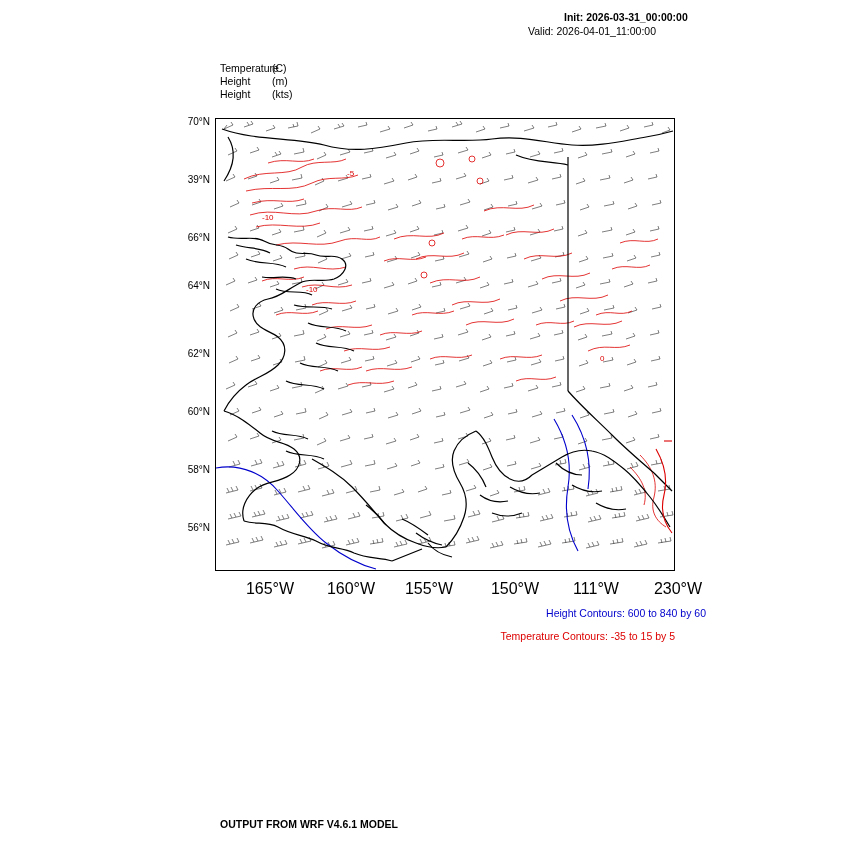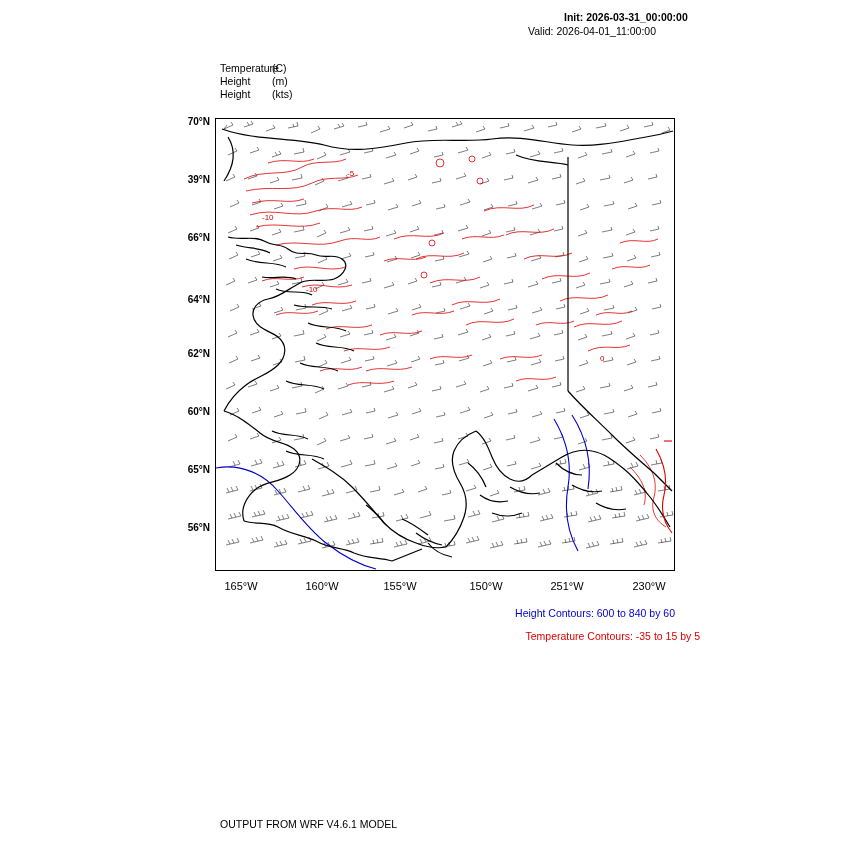--- a/index.html
+++ b/index.html
@@ -79,69 +79,69 @@
     top: 0;
   }
   
   .ytick {
     position: absolute;
     right: 0;
     width: 46px;
     text-align: right;
     font-size: 10px;
     white-space: nowrap;
-    font-weight: bold;
   }
   #ylabels {
     position: absolute;
     left: 160px;
     top: 118px;
     width: 50px;
     height: 453px;
   }
   #xlabels {
     position: absolute;
     left: 215px;
     top: 580px;
     width: 460px;
     height: 16px;
   }
   .xtick {
     position: absolute;
     transform: translateX(-50%);
-    font-size: 11px;
+    font-size: 16px;
     white-space: nowrap;
+    margin-left: 29px;
   }
   
   #height-contour-legend {
     position: absolute;
     left: 0;
     top: 607px;
     width: 675px;
     text-align: right;
     font-size: 10.5px;
     color: #0000cc;
+    padding-left: 31px;
   }
   #temp-contour-legend {
     position: absolute;
     left: 0;
     top: 630px;
     width: 675px;
     text-align: right;
     font-size: 10.5px;
     color: #dd0000;
-    margin-left: 25px;
   }
   
   #footer {
     position: absolute;
     left: 220px;
     top: 818px;
     font-size: 10.5px;
-    font-weight: normal;
+    font-weight: bold;
     line-height: 13px;
   }
 </style>
 </head>
 <body>
 
 <div class="page">
 
   <div id="init-line">Init: 2026-03-31_00:00:00</div>
   <div id="valid-line">Valid: 2026-04-01_11:00:00</div>
@@ -641,33 +641,33 @@
         <path d="M440 330 C448 344, 452 360, 448 376 C444 392, 448 404, 456 414"></path>
         <path d="M448 322 L456 322"></path>
       </g>
     </svg>
   </div>
 
   <div id="ylabels">
     <span class="ytick" style="top:-2px">70°N</span>
     <span class="ytick" style="top:56px">39°N</span>
     <span class="ytick" style="top:114px">66°N</span>
-    <span class="ytick" style="top:176px">64°N</span>
+    <span class="ytick" style="top:162px">64°N</span>
     <span class="ytick" style="top:230px">62°N</span>
     <span class="ytick" style="top:288px">60°N</span>
-    <span class="ytick" style="top:346px">65°N</span>
+    <span class="ytick" style="top:346px">58°N</span>
     <span class="ytick" style="top:404px">56°N</span>
   </div>
 
   <div id="xlabels">
     <span class="xtick" style="left:26px">165°W</span>
     <span class="xtick" style="left:107px">160°W</span>
     <span class="xtick" style="left:185px">155°W</span>
     <span class="xtick" style="left:271px">150°W</span>
-    <span class="xtick" style="left:352px">251°W</span>
+    <span class="xtick" style="left:352px">111°W</span>
     <span class="xtick" style="left:434px">230°W</span>
   </div>
 
   <div id="height-contour-legend">Height Contours: 600 to 840 by 60</div>
   <div id="temp-contour-legend">Temperature Contours: -35 to 15 by 5</div>
 
   <div id="footer">
     <div>OUTPUT FROM WRF V4.6.1 MODEL</div>
   </div>
 

